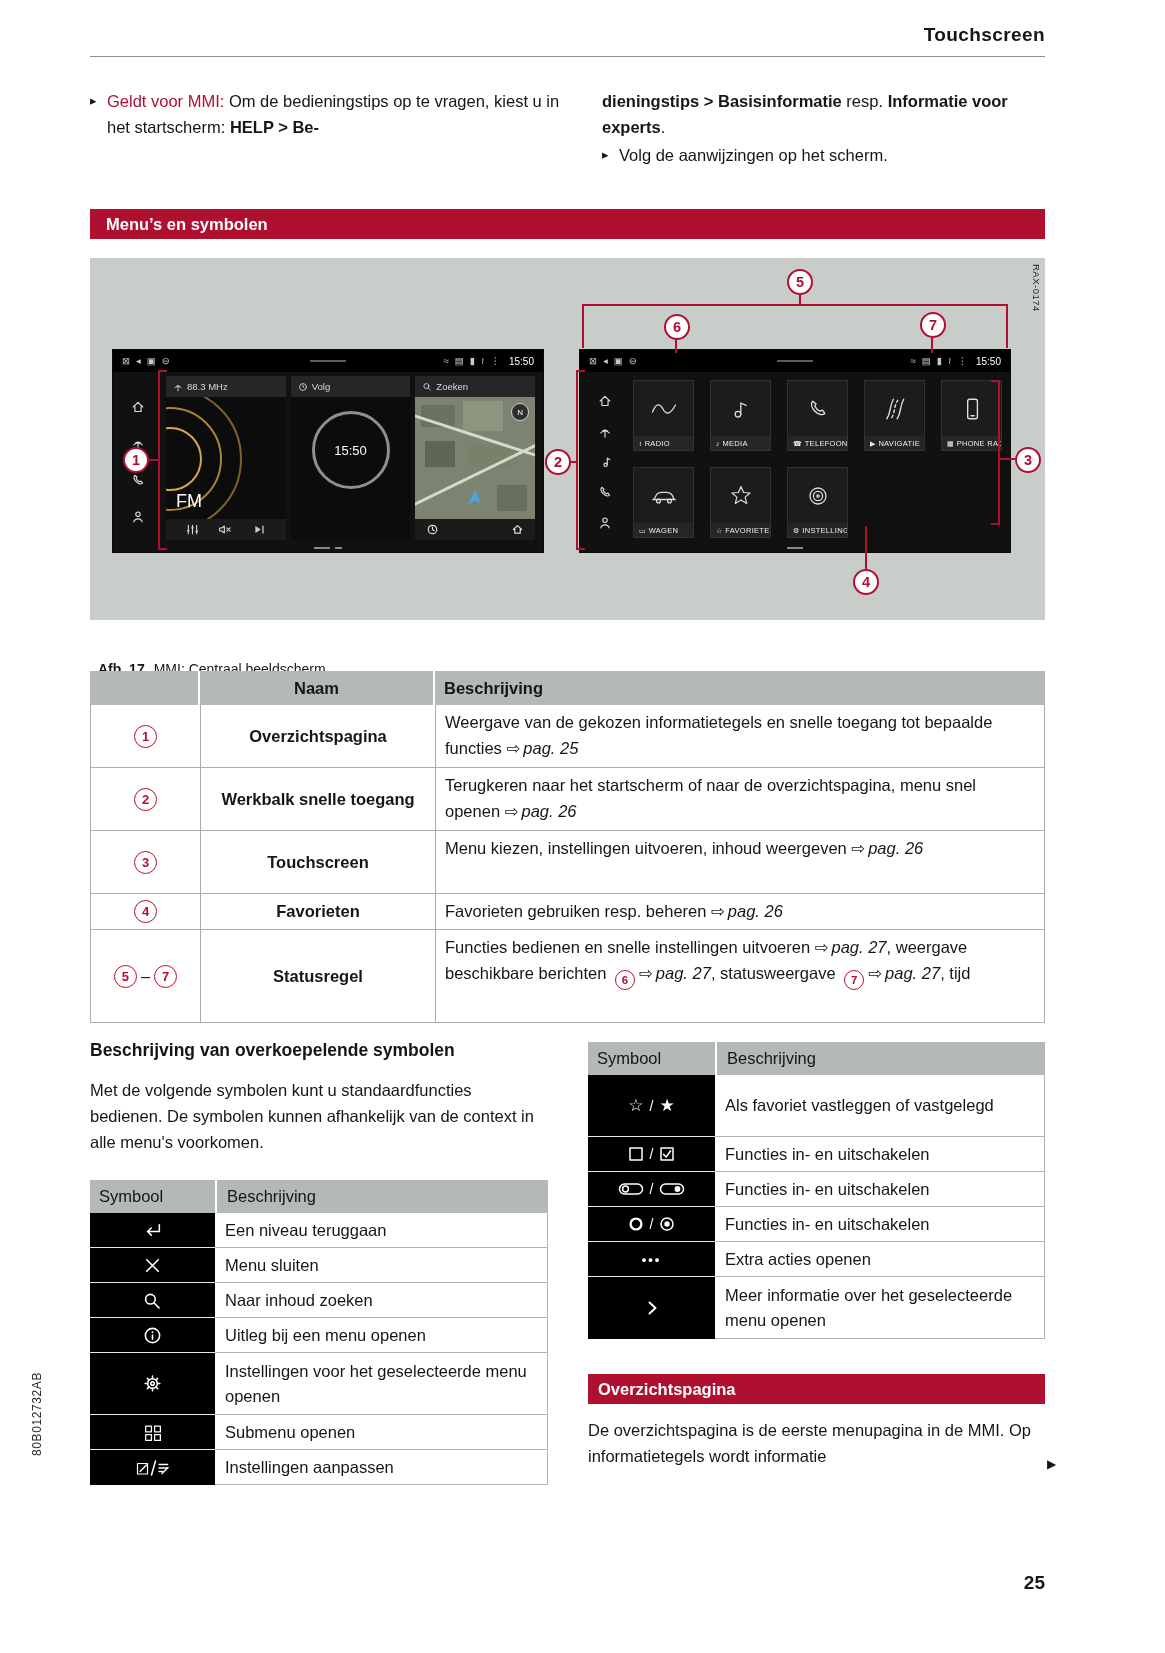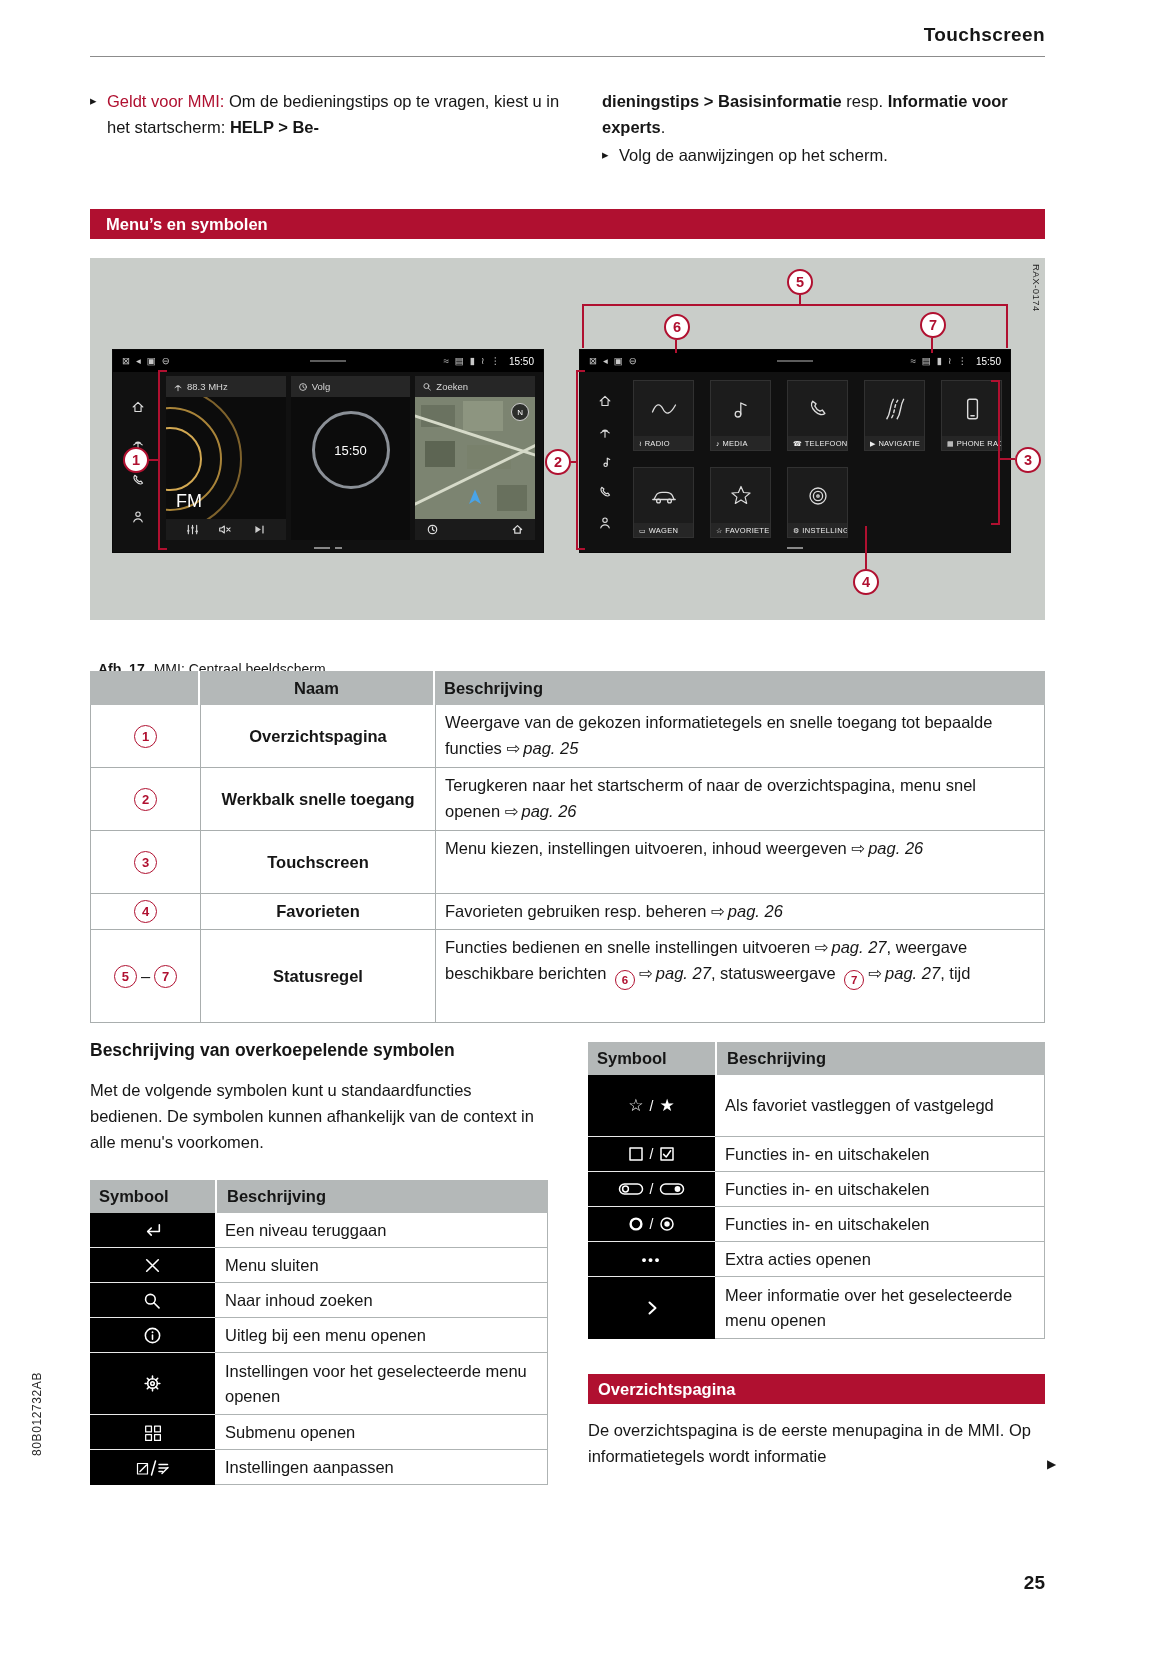--- a/index.html
+++ b/index.html
@@ -84,21 +84,21 @@
   .cn{display:inline-flex;width:23px;height:23px;border:1.5px solid #b01030;border-radius:50%;color:#b01030;font-size:13px;font-weight:bold;align-items:center;justify-content:center;box-sizing:border-box;flex:none;}
   .cni{display:inline-flex;width:20px;height:20px;border:1.5px solid #b01030;border-radius:50%;color:#b01030;font-size:11.5px;font-weight:bold;align-items:center;justify-content:center;box-sizing:border-box;vertical-align:-5px;margin:0 4px;}
   .dash{margin:0 4px;}
   .arr{margin-right:3px;}
   .pg{font-style:italic;}
 
   .h2{position:absolute;font-weight:bold;font-size:17.5px;}
 
   
   .stable{position:absolute;}
-  .sth{display:flex;background:#b4b8b8;font-weight:bold;height:33px;}
+  .sth{display:flex;background:#b4b8b8;font-weight:normal;height:33px;}
   .sth > div{display:flex;align-items:center;box-sizing:border-box;}
   .sthc1{padding-left:9px;}
   .sthc2{flex:1;padding-left:10px;border-left:2px solid #fff;}
   .str{display:flex;}
   .stic{background:#000;display:flex;align-items:center;justify-content:center;gap:4px;flex:none;border-bottom:1.5px solid #e9e9e9;box-sizing:border-box;}
   .str:last-child .stic{border-bottom:none;}
   .stdc{flex:1;border-bottom:1px solid #aeb3b3;border-right:1px solid #aeb3b3;display:flex;align-items:center;padding:11px 10px;line-height:25px;box-sizing:border-box;}
   .sic{fill:none;stroke:#fff;stroke-width:1.5;stroke-linecap:round;stroke-linejoin:round;}
   .sgstar{color:#fff;font-size:17px;line-height:1;}
   .ssl{color:#fff;font-size:14px;margin:0 2px;}

